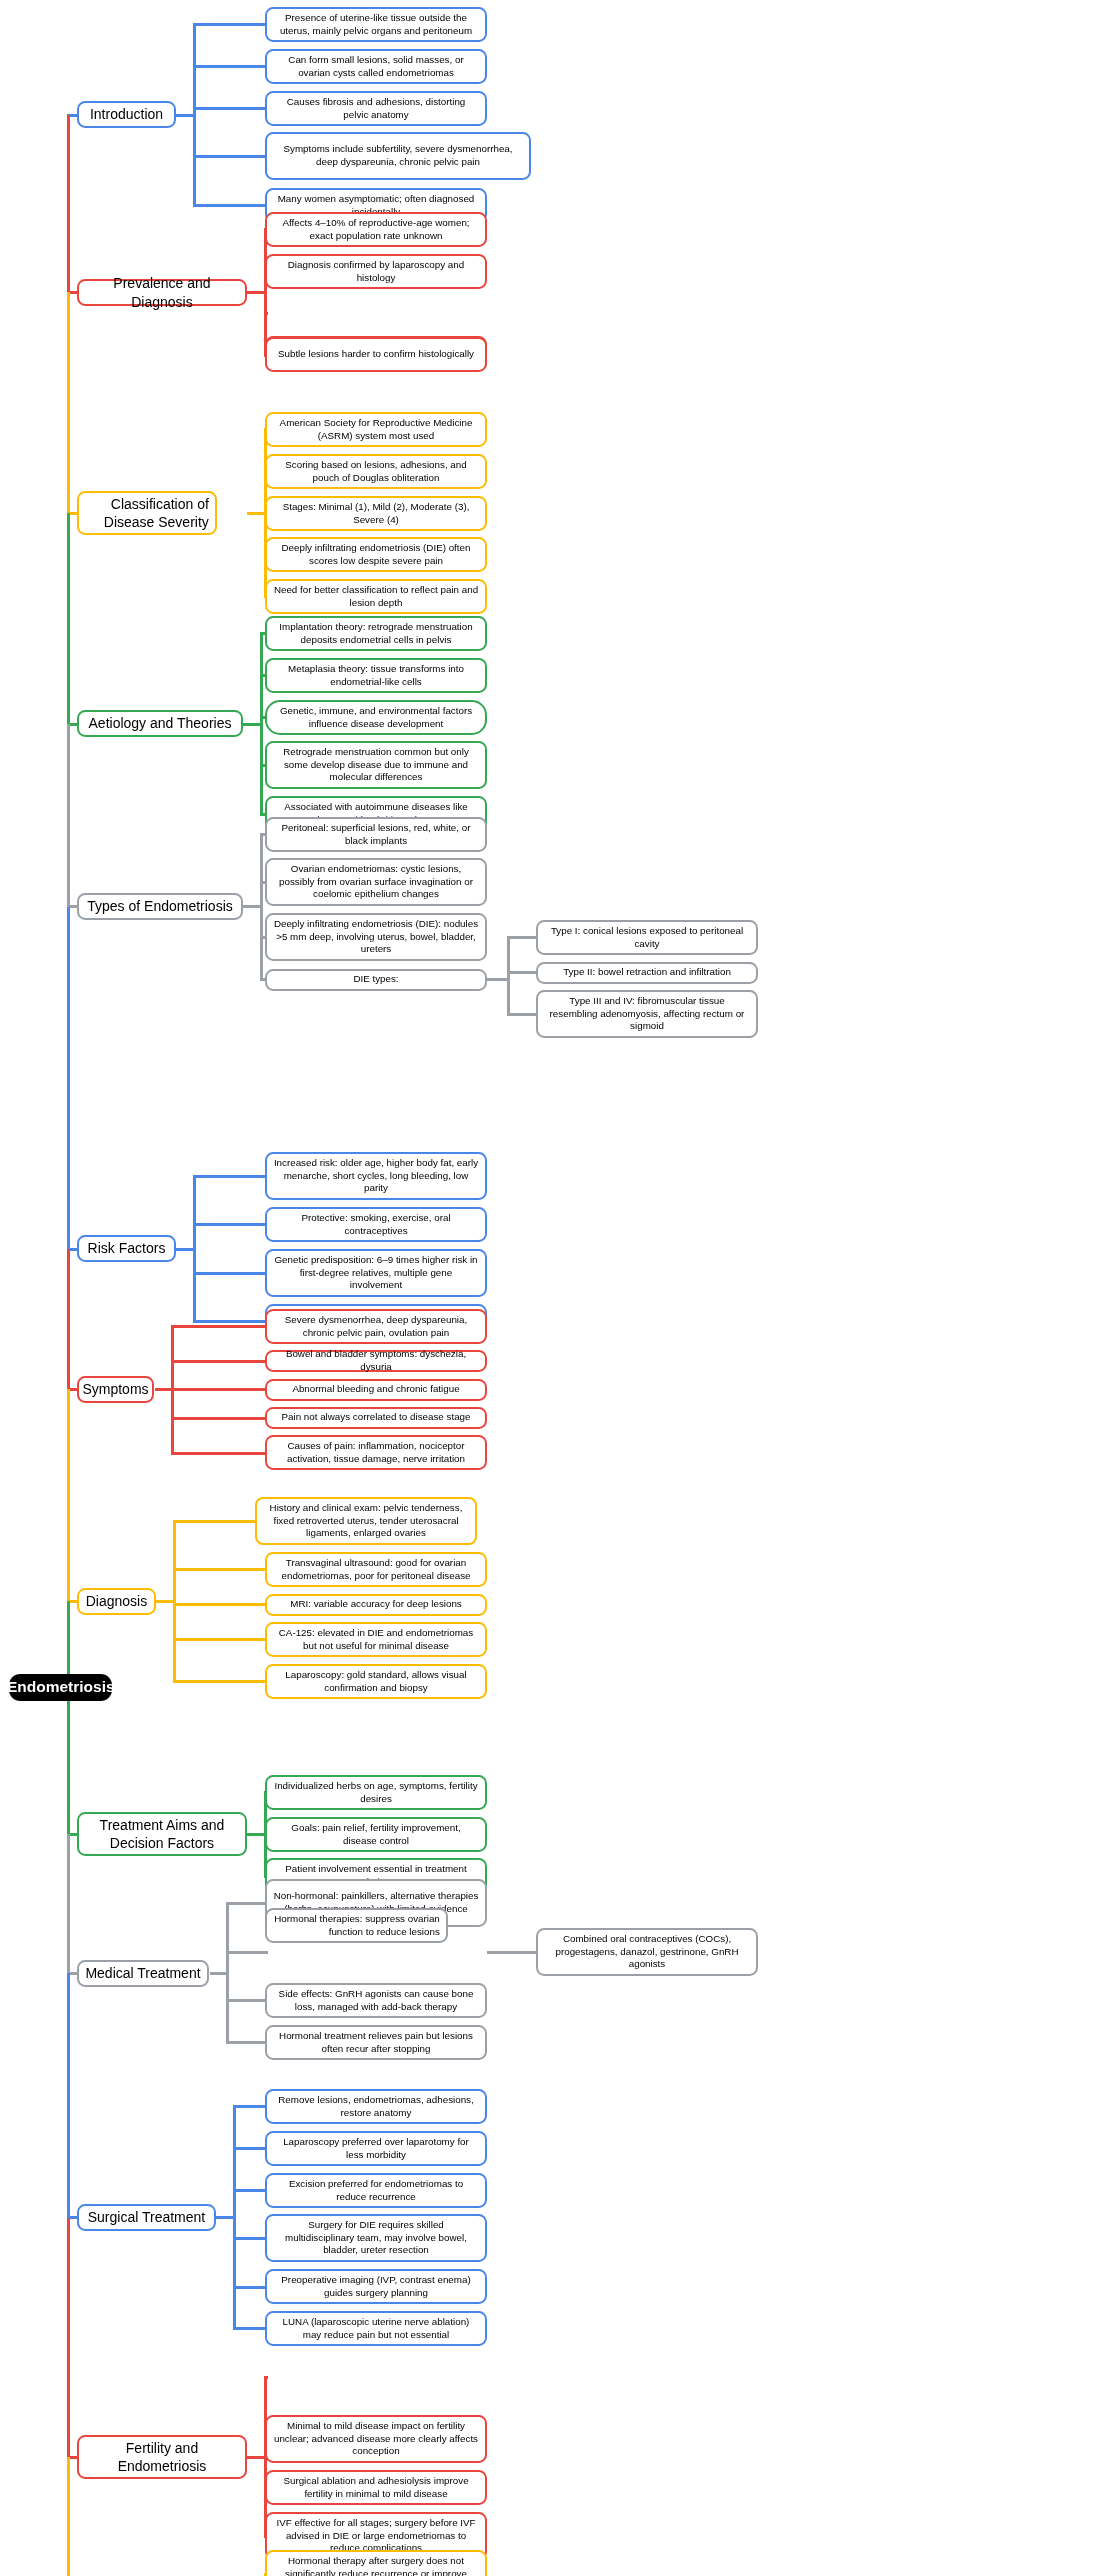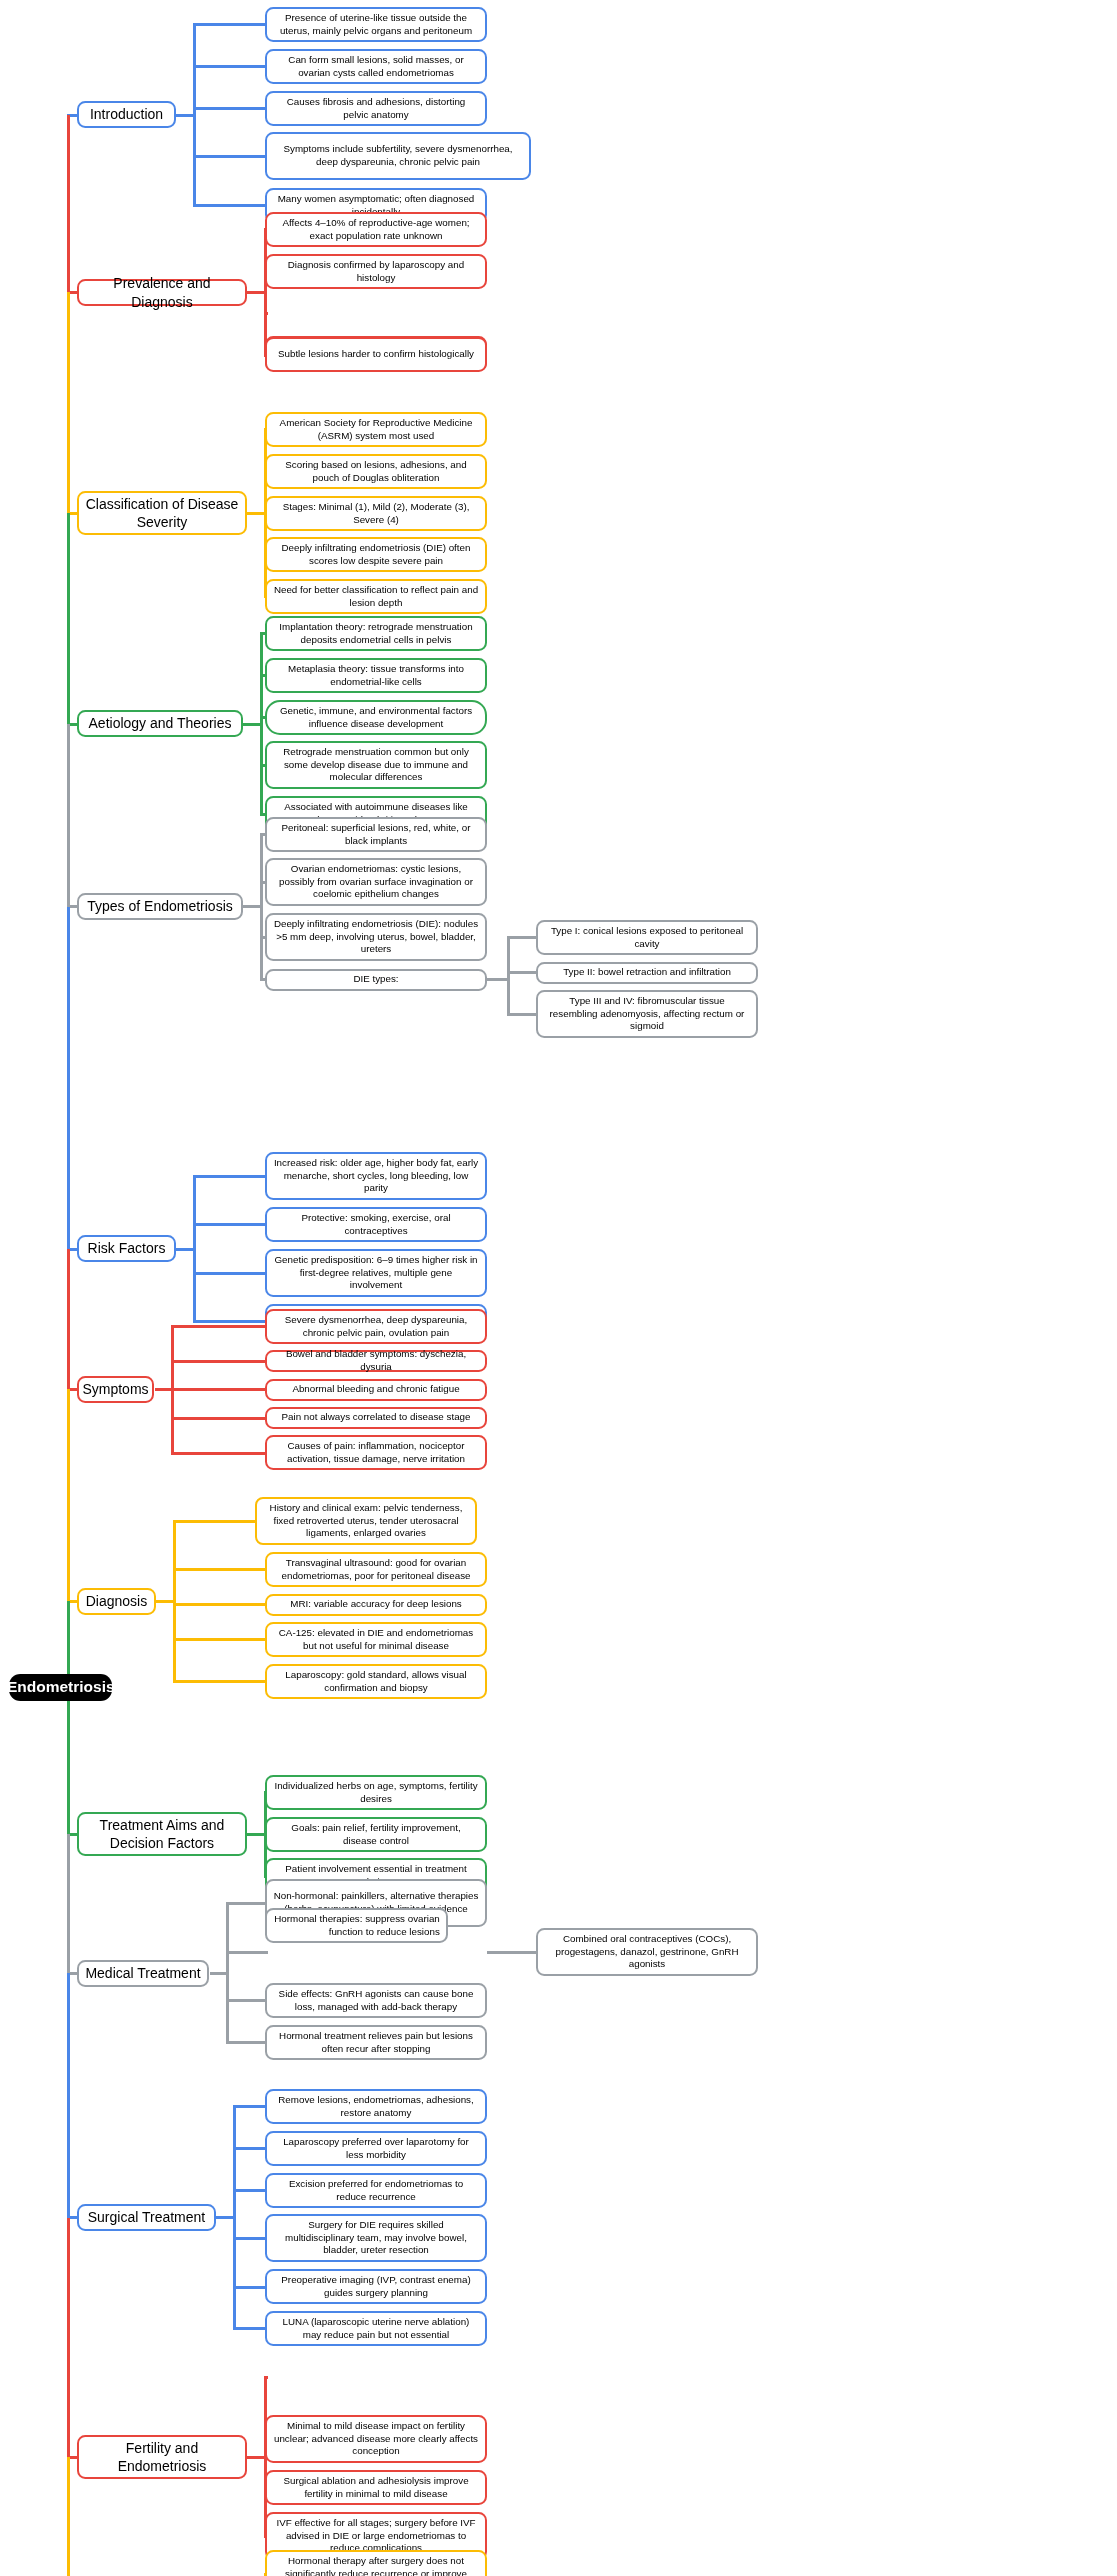--- a/index.html
+++ b/index.html
@@ -87,21 +87,21 @@
     <div class="ln h b-red" style="left: 247px; top: 291px; width: 19px; height: 2.6px;"></div>
     <div class="ln v b-red" style="left: 264px; top: 228px; width: 2.6px; height: 128px;"></div>
     <div class="node lvl2 c-red" style="left: 265px; width: 222px; height: 35px; top: 212px;">Affects 4–10% of reproductive-age women; exact population rate unknown</div>
     <div class="ln h b-red" style="left: 264px; top: 228px; width: 4.1px; height: 2.6px;"></div>
     <div class="node lvl2 c-red" style="left: 265px; width: 222px; height: 35px; top: 254px;">Diagnosis confirmed by laparoscopy and histology</div>
     <div class="ln h b-red" style="left: 264px; top: 270px; width: 4.1px; height: 2.6px;"></div>
     <div class="node lvl2 c-red" style="left: 265px; width: 222px; height: 35px; top: 296px; margin-top: 40px;">Prevalence varies due to lesion recognition and surgeon experience</div>
     <div class="ln h b-red" style="left: 264px; top: 312px; width: 4.1px; height: 2.6px;"></div>
     <div class="node lvl2 c-red" style="left: 265px; width: 222px; height: 35px; top: 337px;">Subtle lesions harder to confirm histologically</div>
     <div class="ln h b-red" style="left: 264px; top: 354px; width: 4.1px; height: 2.6px;"></div>
-    <div class="node lvl1 c-amber" style="left: 77px; width: 170px; height: 44px; top: 491px;">Classification of Disease Severity</div>
+    <div class="node lvl1 c-amber" style="left: 77px; width: 140px; height: 44px; top: 491px; text-align: right;">Classification of Disease Severity</div>
     <div class="ln h b-amber" style="left: 67px; top: 512px; width: 10.3px; height: 2.6px;"></div>
     <div class="ln h b-amber" style="left: 247px; top: 512px; width: 19px; height: 2.6px;"></div>
     <div class="ln v b-amber" style="left: 264px; top: 428px; width: 2.6px; height: 170px;"></div>
     <div class="node lvl2 c-amber" style="left: 265px; width: 222px; height: 35px; top: 412px;">American Society for Reproductive Medicine (ASRM) system most used</div>
     <div class="ln h b-amber" style="left: 264px; top: 428px; width: 4.1px; height: 2.6px;"></div>
     <div class="node lvl2 c-amber" style="left: 265px; width: 222px; height: 35px; top: 454px;">Scoring based on lesions, adhesions, and pouch of Douglas obliteration</div>
     <div class="ln h b-amber" style="left: 264px; top: 470px; width: 4.1px; height: 2.6px;"></div>
     <div class="node lvl2 c-amber" style="left: 265px; width: 222px; height: 35px; top: 496px;">Stages: Minimal (1), Mild (2), Moderate (3), Severe (4)</div>
     <div class="ln h b-amber" style="left: 264px; top: 512px; width: 4.1px; height: 2.6px;"></div>
     <div class="node lvl2 c-amber" style="left: 265px; width: 222px; height: 35px; top: 537px;">Deeply infiltrating endometriosis (DIE) often scores low despite severe pain</div>

